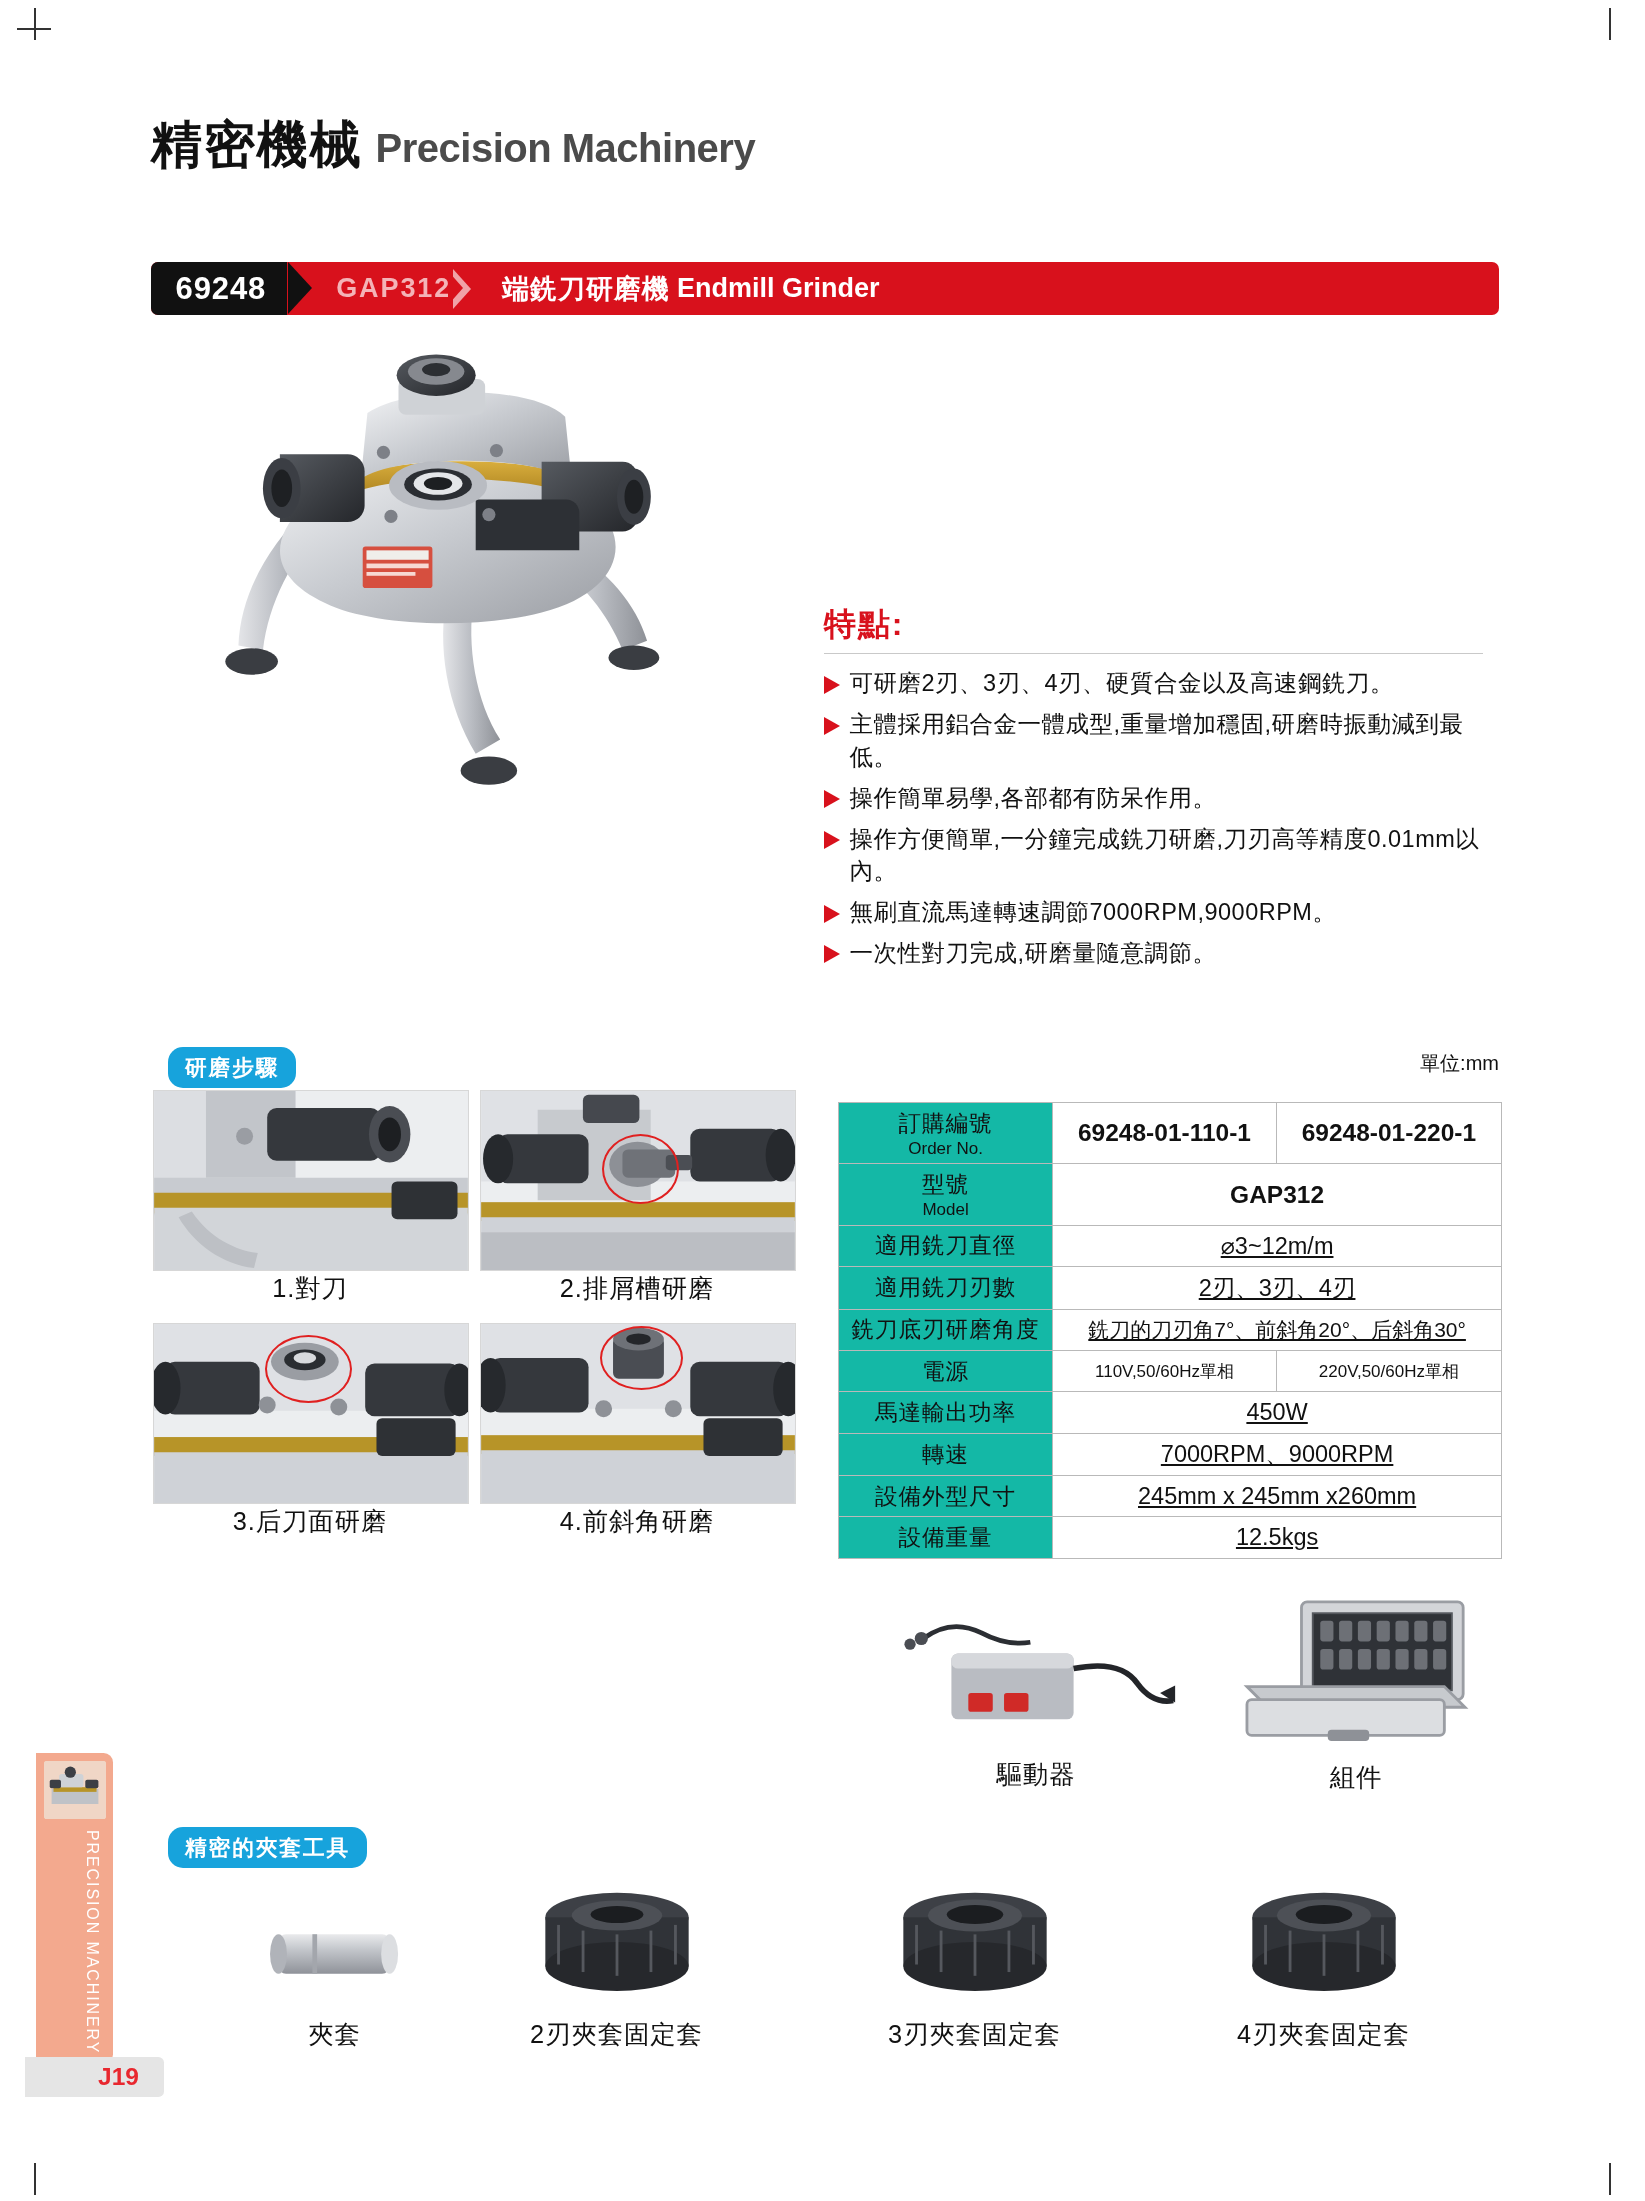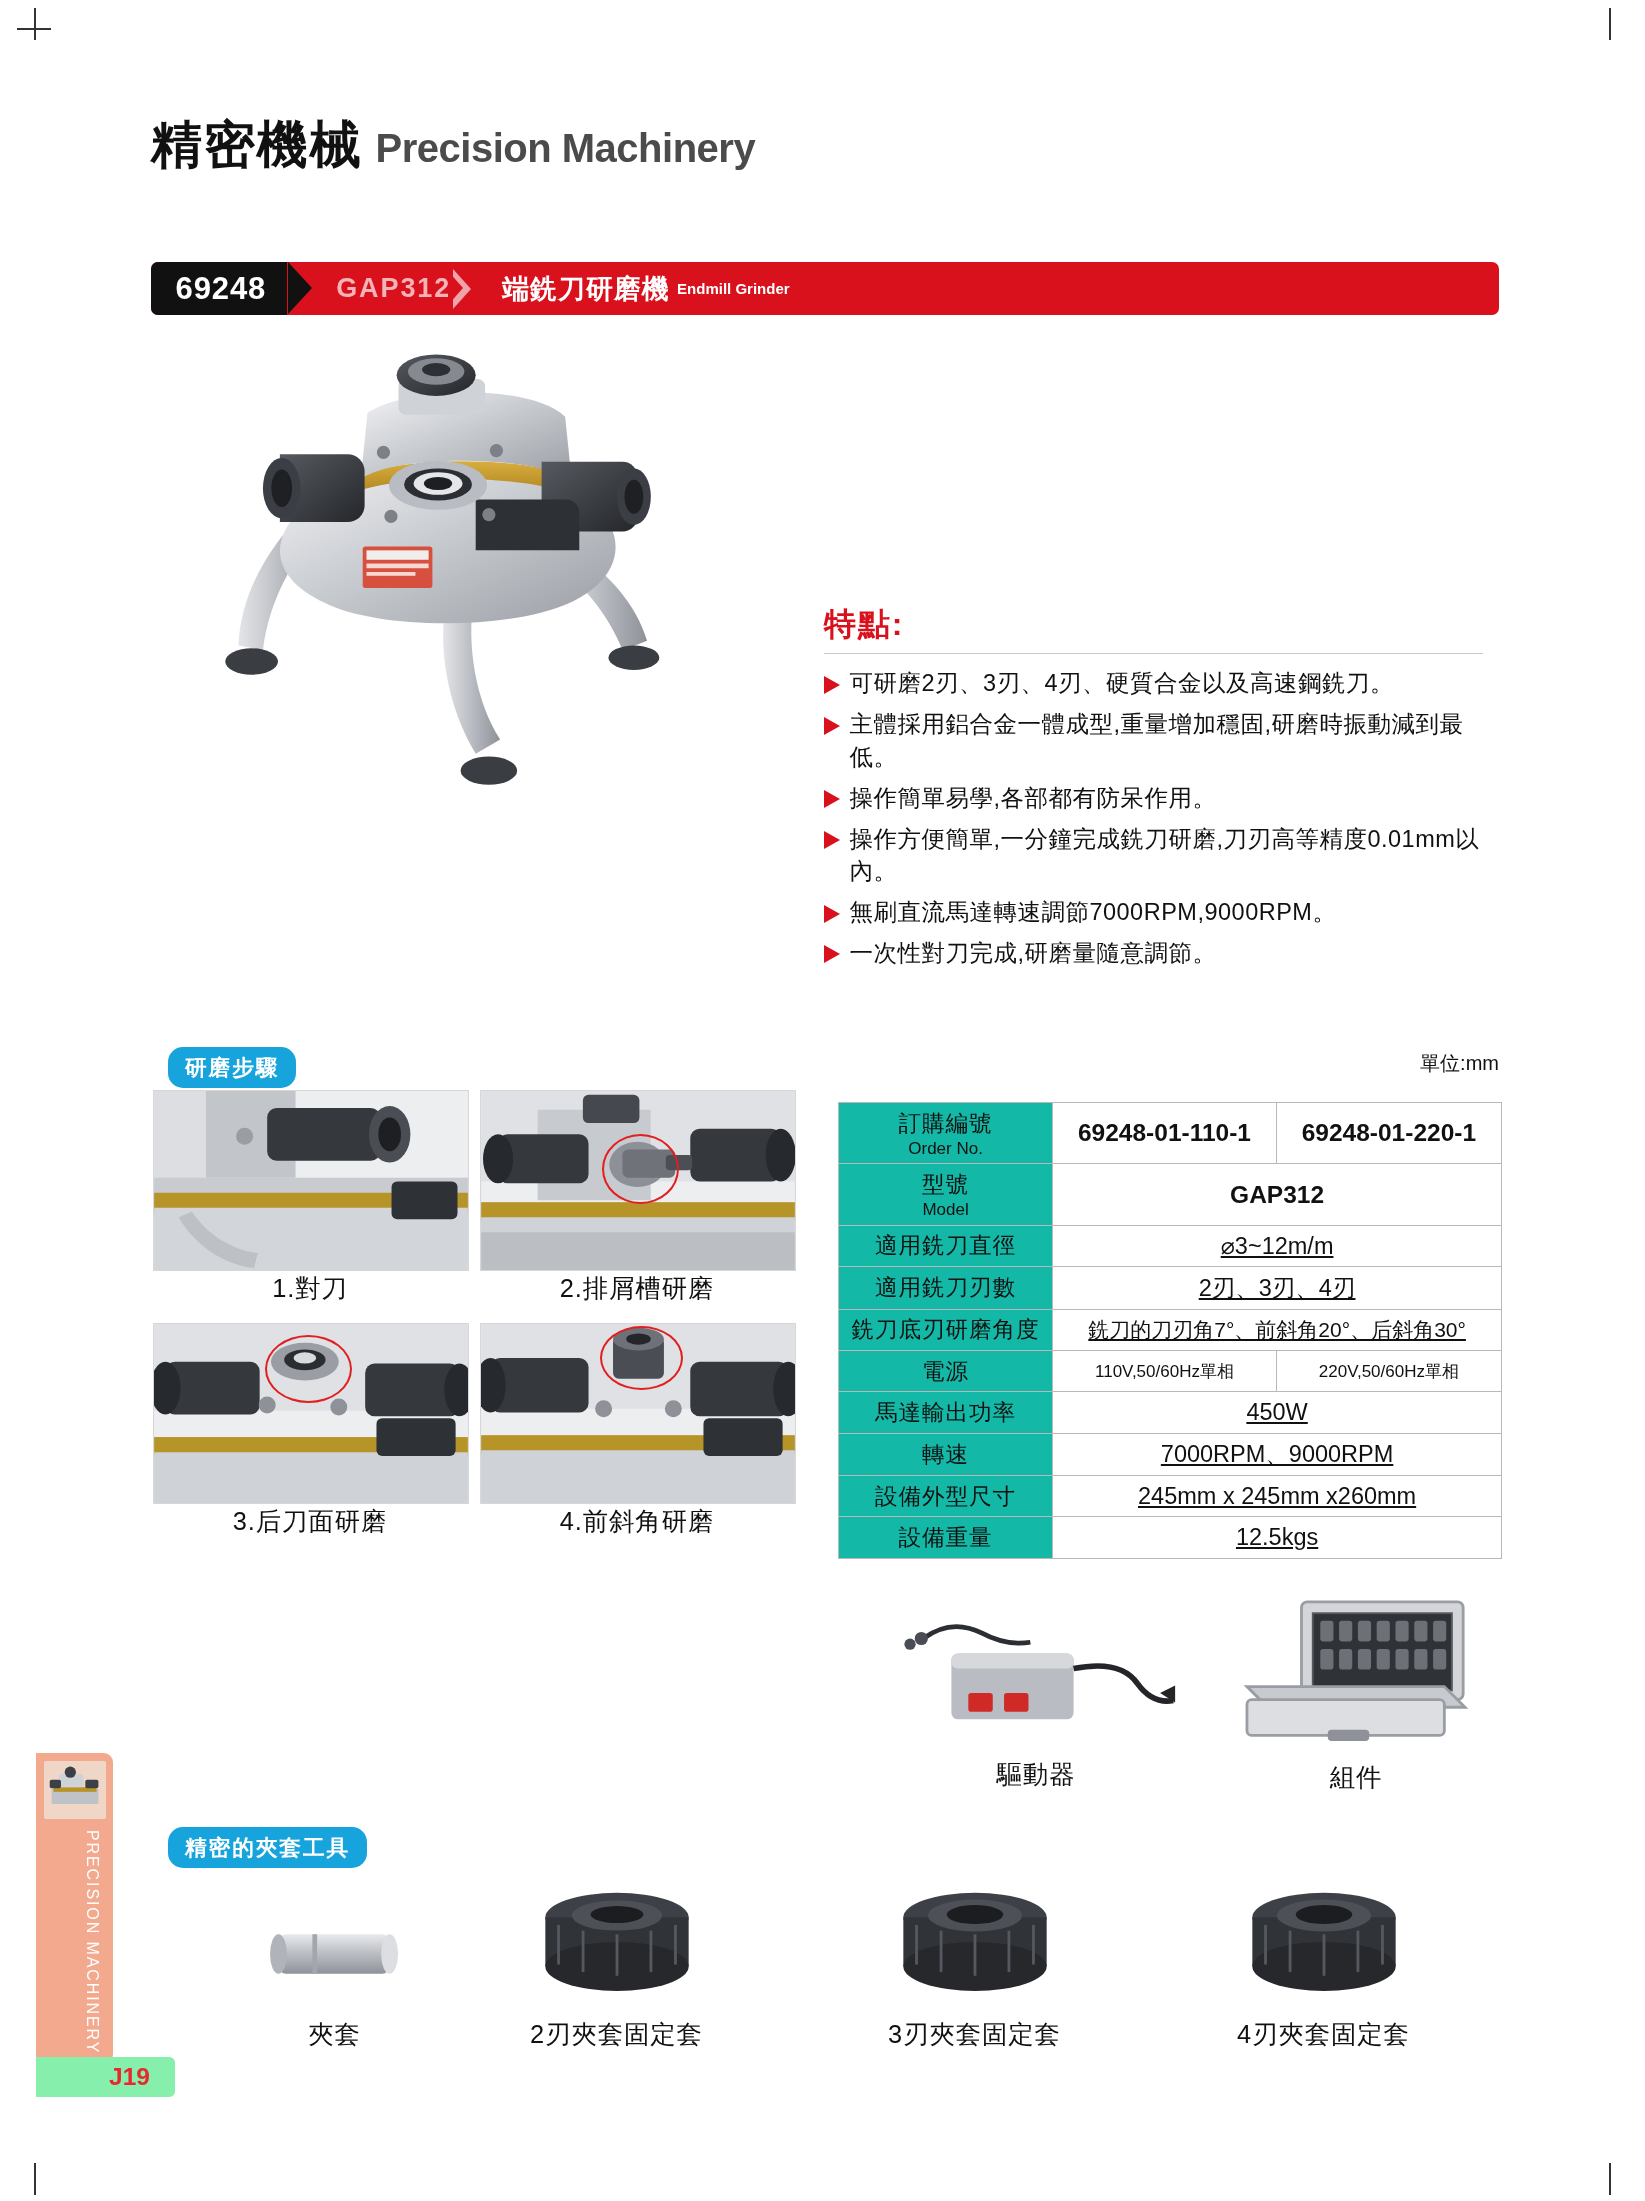--- a/index.html
+++ b/index.html
@@ -117,21 +117,21 @@
     border-left: 15px solid #d8111c;
   }
   .band-name {
     color: #fff;
     display: flex;
     align-items: center;
     padding-left: 30px;
     gap: 7.5px;
   }
   .band-name-cn { font-size: 27px; font-weight: bold; letter-spacing: 0.9px; }
-  .band-name-en { font-size: 15px; font-weight: bold; letter-spacing: 0px; }
+  .band-name-en { font-size: 27px; font-weight: bold; letter-spacing: 0px; }
 
   
   .hero {
     position: absolute;
     left: 165px;
     top: 311px;
     width: 612px;
     height: 490px;
   }
 
@@ -323,25 +323,25 @@
     writing-mode: vertical-rl;
     font-size: 16px;
     letter-spacing: 1.9px;
     display: inline-block;
     margin-left: 3.8px;
   }
 
   
   .pagenum {
     position: absolute;
-    left: 36px;
+    left: 25px;
     bottom: 105px;
     width: 139px;
     height: 40px;
-    background: #86efac;
+    background: #e5e5e5;
     border-radius: 0 5.6px 5.6px 0;
     display: flex;
     align-items: center;
   }
   .pagenum span {
     color: #e8282f;
     font-weight: bold;
     font-size: 24.5px;
     margin-left: 73px;
   }

